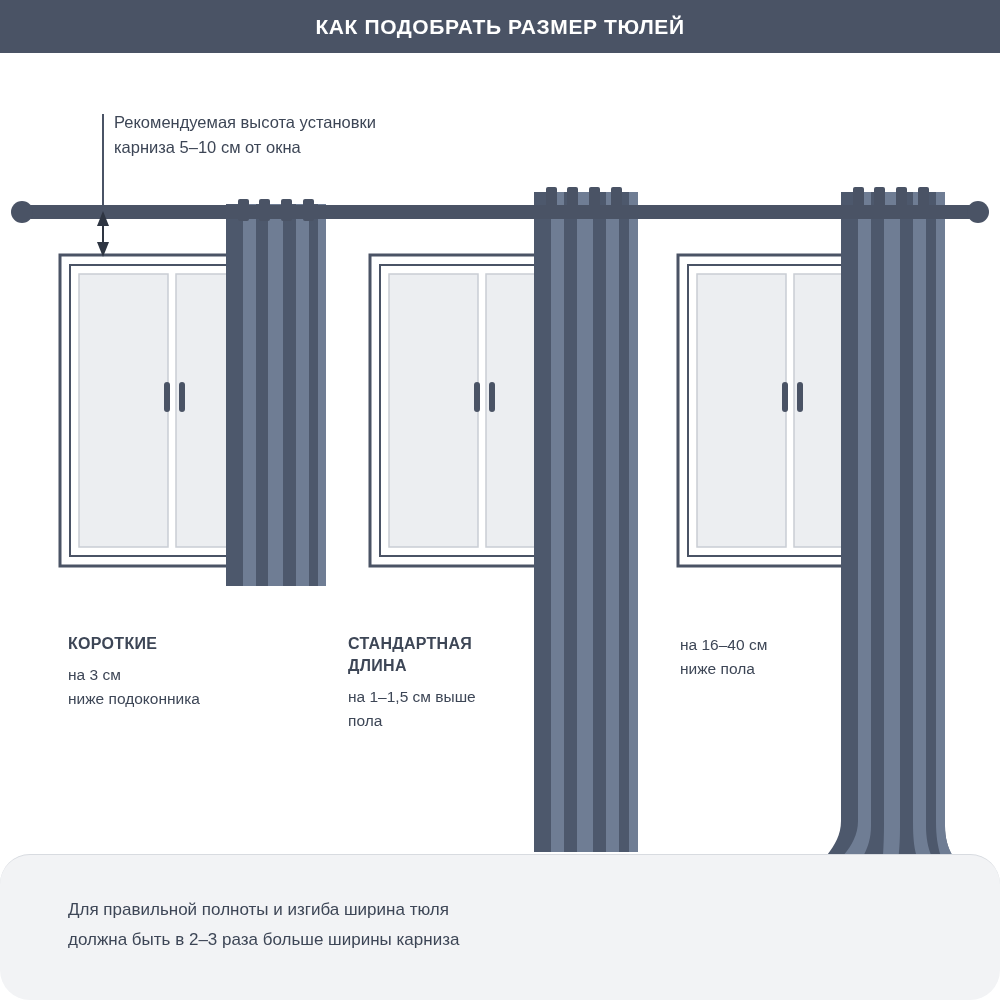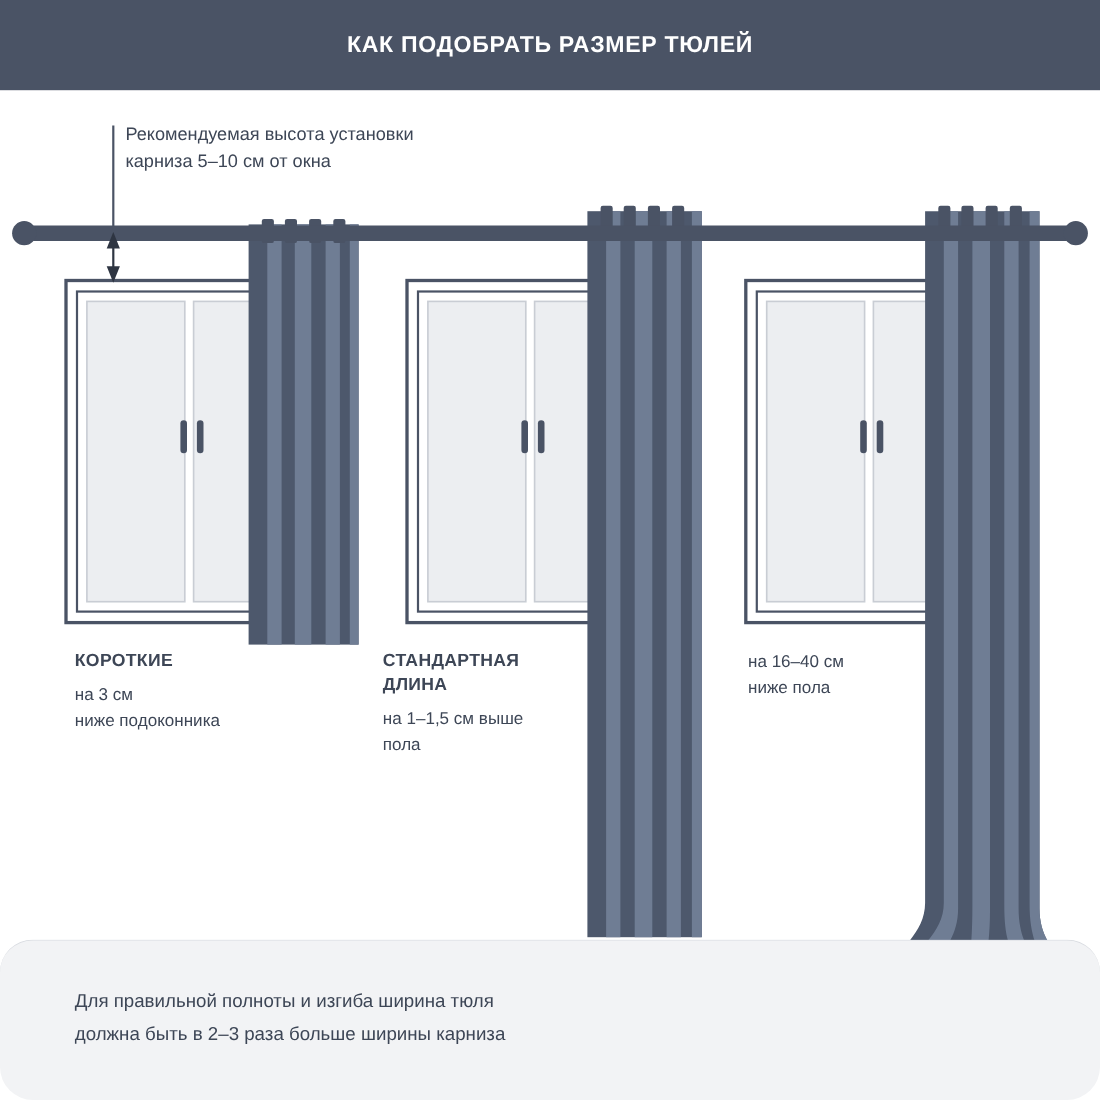--- a/index.html
+++ b/index.html
@@ -18,21 +18,21 @@
     position: relative;
     width: 1000px;
     height: 1000px;
     background: #ffffff;
   }
   
   .header {
     position: absolute;
     left: 0; top: 0;
     width: 1000px;
-    height: 82px;
+    height: 53px;
     background: #4a5365;
     display: flex;
     align-items: center;
     justify-content: center;
   }
   .header-title {
     color: #ffffff;
     font-size: 21px;
     font-weight: bold;
     letter-spacing: 0.6px;
@@ -77,20 +77,21 @@
     top: 44px;
     width: 380px;
     font-size: 16.5px;
     line-height: 25px;
     color: #3d4656;
   }
   
   .caption {
     position: absolute;
     color: #3d4656;
+    margin-top: 43px;
   }
   .caption .cap-title {
     font-size: 16px;
     font-weight: bold;
     line-height: 22px;
     letter-spacing: 0.3px;
     margin-bottom: 8px;
     text-transform: uppercase;
     white-space: pre-line;
   }

